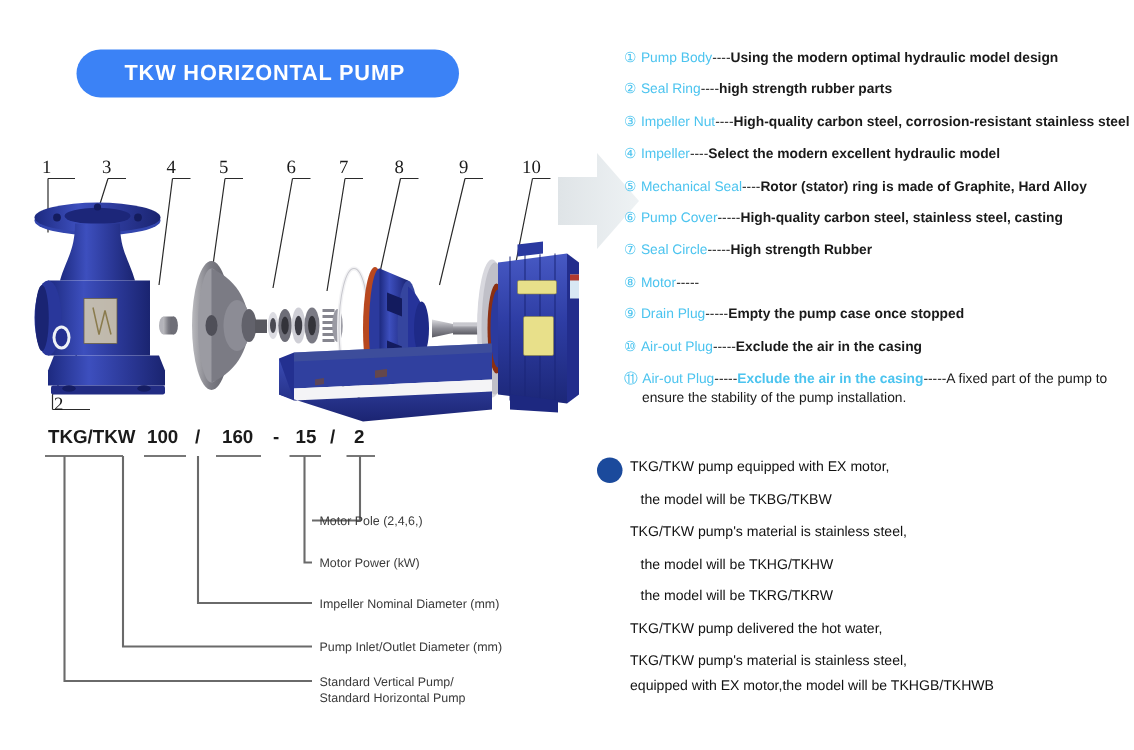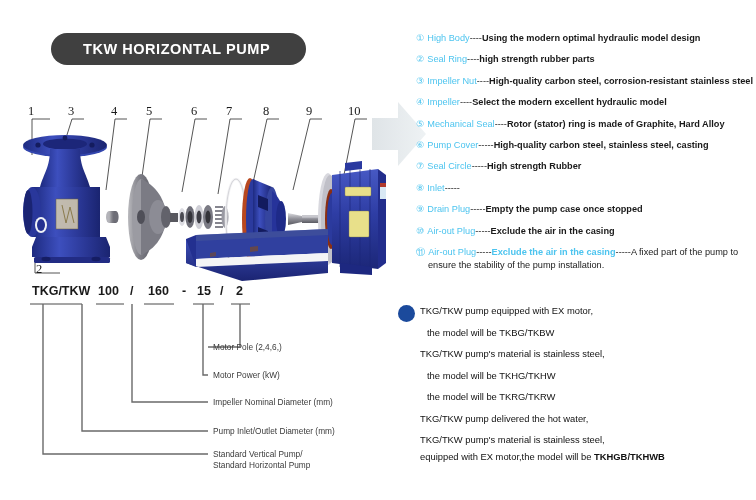--- a/index.html
+++ b/index.html
@@ -8,21 +8,21 @@
     background:#ffffff;
     font-family:"Liberation Sans", sans-serif;
     position:relative;overflow:hidden;
     -webkit-font-smoothing:antialiased;
   }
   .page{position:absolute;inset:0;}
 
   
   #title-banner{
     position:absolute;left:51px;top:33px;width:255px;height:32px;
-    background:#404040;border-radius:16px;
+    background:#3b82f6;border-radius:16px;
     display:flex;align-items:center;
   }
   #title-banner .txt{
     color:#ffffff;font-weight:bold;font-size:14.5px;letter-spacing:.55px;
     padding-left:32px;white-space:nowrap;
   }
 
   
   #exploded{position:absolute;left:10px;top:95px;width:380px;height:195px;}
   #exploded svg{display:block;}
@@ -57,21 +57,21 @@
   
   #model-notes{position:absolute;left:420px;top:305px;width:330px;}
   #note-bullet{
     position:absolute;left:398px;top:305px;
     width:17px;height:17px;border-radius:50%;background:#1b4a9c;
   }
   .note-line{
     font-size:9.4px;line-height:12px;color:#111;margin-bottom:9.5px;white-space:nowrap;
   }
   .note-line.indent{padding-left:7px;}
-  .note-line .strong{font-weight:bold;}
+  .note-line .strong{font-weight:normal;}
   .note-line.tight{margin-bottom:5px;}
 </style>
 </head>
 <body>
 
 <div class="page">
 
   <div id="title-banner">
     <span class="txt">TKW HORIZONTAL PUMP</span>
   </div>
@@ -247,21 +247,21 @@
         </linearGradient>
       </defs>
       <path d="M0,20 L26,20 L26,4 L54,36 L26,68 L26,52 L0,52 Z" fill="url(#gArrow)"></path>
     </svg>
   </div>
 
   <div id="parts-list">
 
     <div class="part-row">
       <span class="circ">①</span>
-      <span class="pname">High Body</span>
+      <span class="pname">Pump Body</span>
       <span class="pdash"> ---- </span>
       <span class="pdesc">Using the modern optimal hydraulic model design</span>
     </div>
 
     <div class="part-row">
       <span class="circ">②</span>
       <span class="pname">Seal Ring</span>
       <span class="pdash"> ---- </span>
       <span class="pdesc">high strength rubber parts</span>
     </div>
@@ -296,21 +296,21 @@
 
     <div class="part-row">
       <span class="circ">⑦</span>
       <span class="pname">Seal Circle</span>
       <span class="pdash"> -----</span>
       <span class="pdesc">High strength Rubber</span>
     </div>
 
     <div class="part-row">
       <span class="circ">⑧</span>
-      <span class="pname"> Inlet</span>
+      <span class="pname"> Motor</span>
       <span class="pdash"> -----</span>
     </div>
 
     <div class="part-row">
       <span class="circ">⑨</span>
       <span class="pname">Drain Plug</span>
       <span class="pdash"> -----</span>
       <span class="pdesc">Empty the pump case once stopped</span>
     </div>
 

